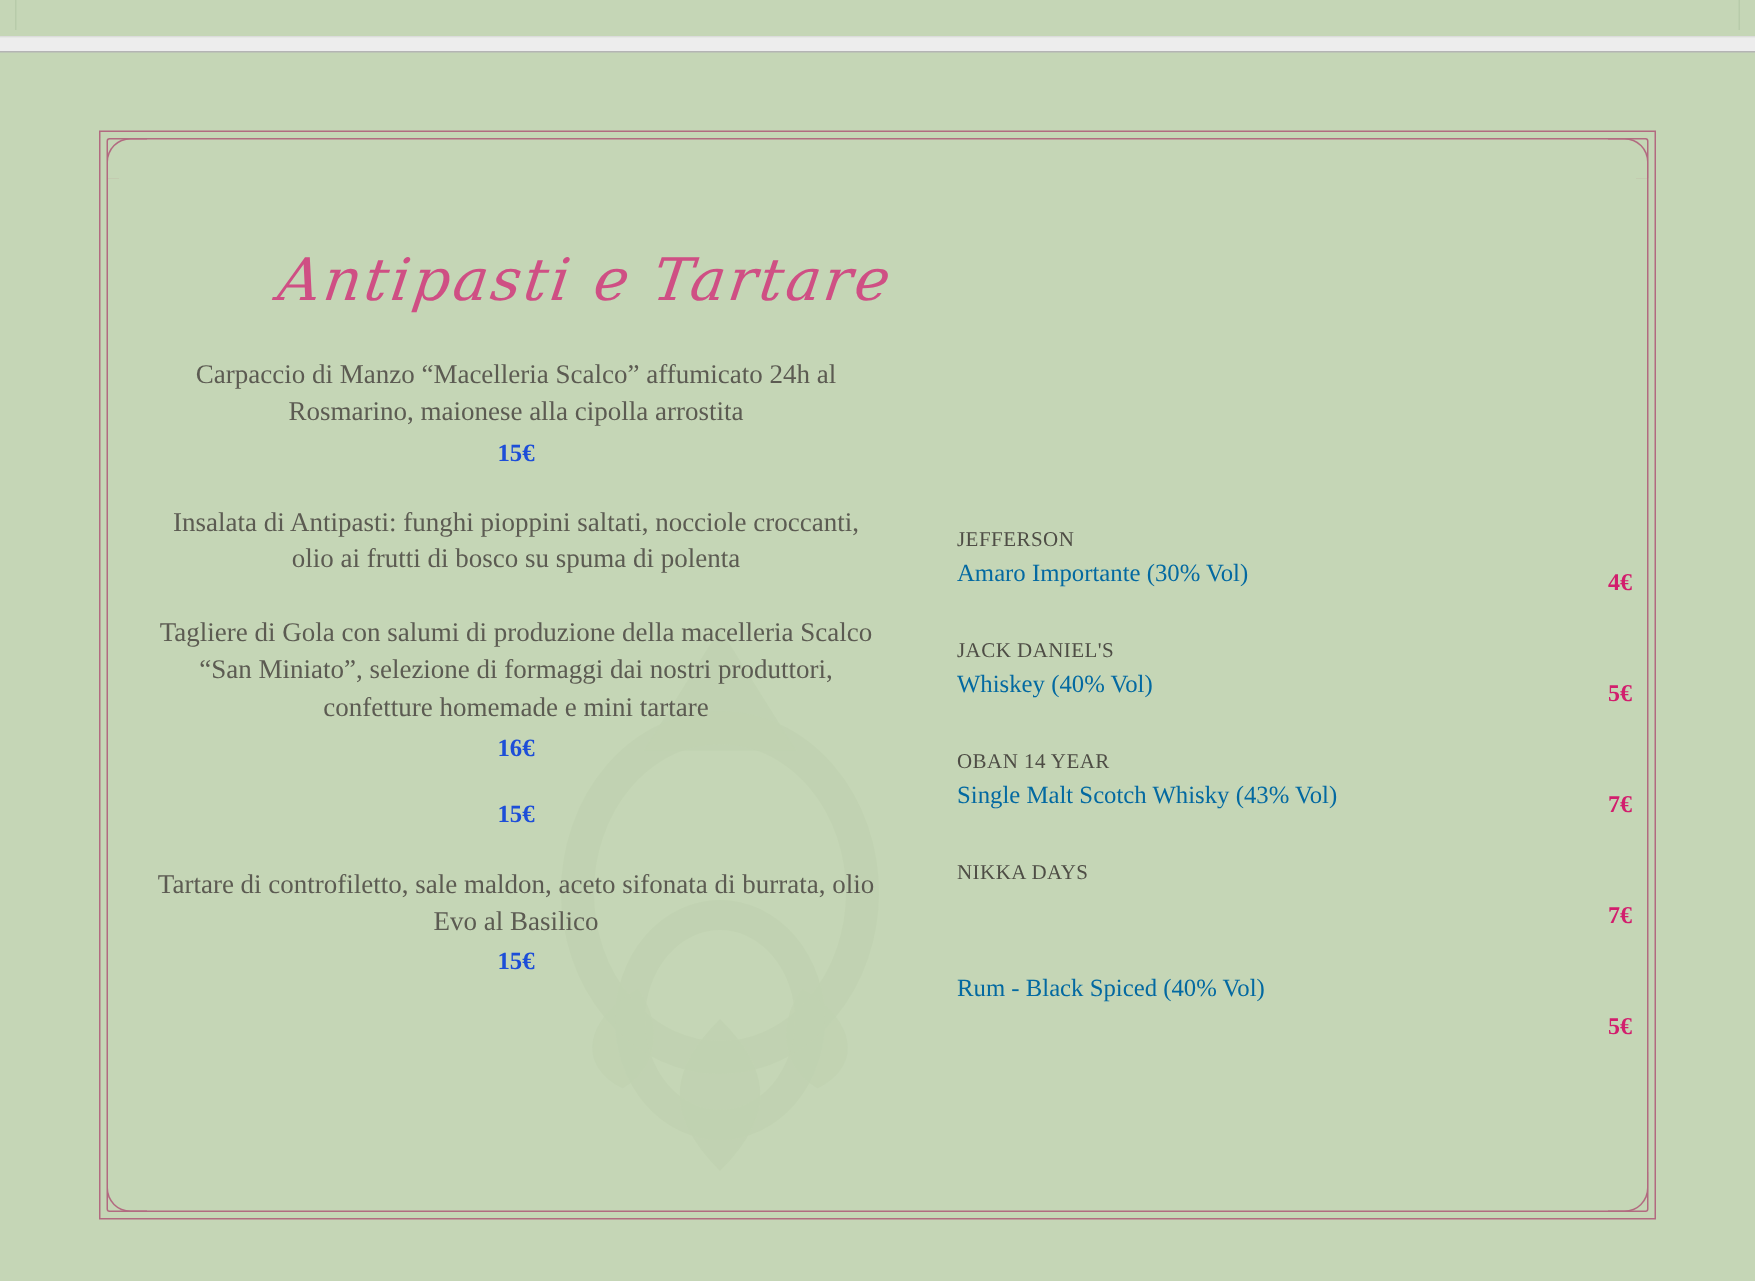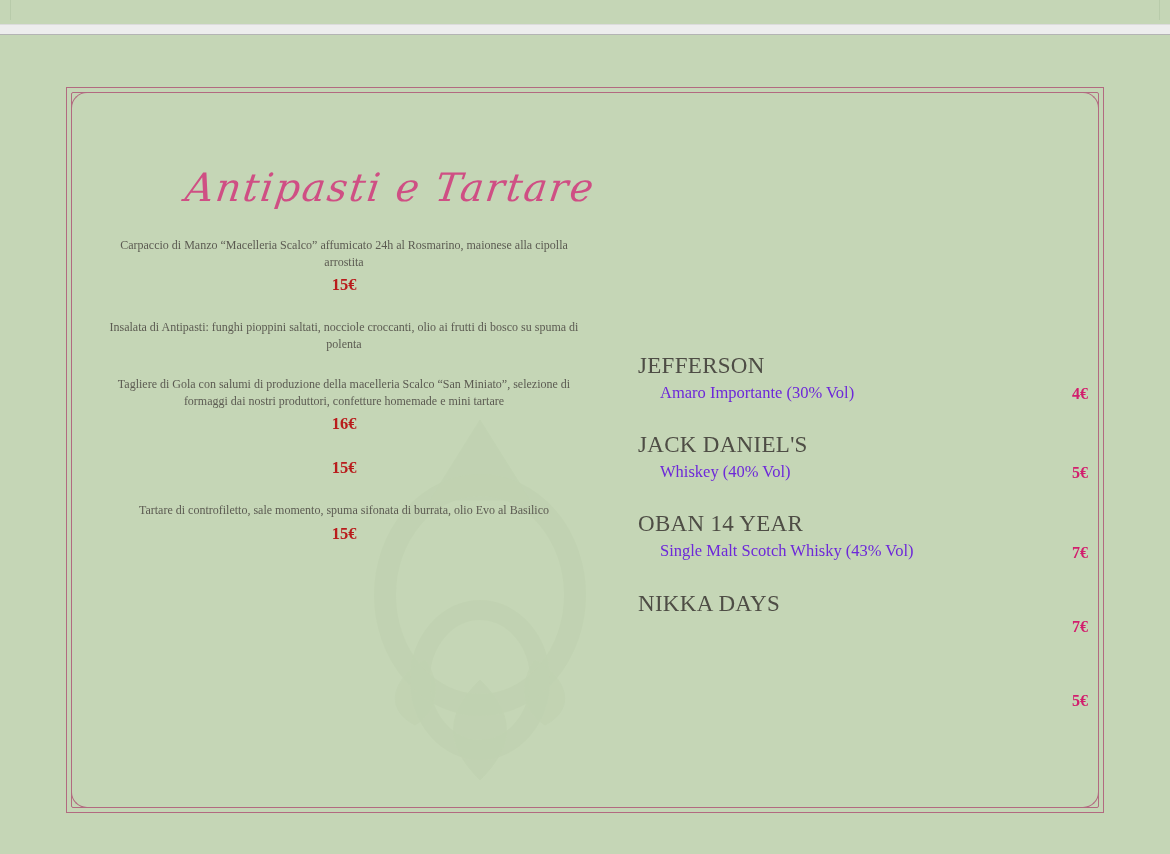--- a/index.html
+++ b/index.html
@@ -142,55 +142,54 @@
     left: 18px;
     top: 150px;
     width: 520px;
   }
   .dish {
     text-align: center;
     margin-bottom: 24px;
   }
   .dish-name {
     color: #5c5b52;
-    font-size: 12px;
+    font-size: 18px;
     line-height: 1.38;
     padding: 0 20px;
   }
   .dish-price {
-    color: #b91c1c;
+    color: #1d4ed8;
     font-weight: bold;
     font-size: 16.5px;
     margin-top: 5px;
   }
 
   
   .spirit-list {
     position: absolute;
     left: 32px;
     top: 265px;
     width: 450px;
   }
   .spirit {
     position: relative;
     margin-bottom: 28px;
     min-height: 46px;
   }
   .spirit-name {
     color: #4e4d45;
-    font-size: 23px;
+    font-size: 14px;
     letter-spacing: 0.3px;
     line-height: 1.25;
   }
   .spirit-desc {
-    color: #6d28d9;
+    color: #0369a1;
     font-size: 16.5px;
     line-height: 1.3;
     margin-top: 1px;
-    margin-left: 22px;
   }
   .spirit-price {
     position: absolute;
     right: 0;
     bottom: 0;
     color: #d21e6d;
     font-weight: bold;
     font-size: 16px;
   }
 </style>
@@ -243,21 +242,21 @@
         <div class="dish">
           <div class="dish-name">Tagliere di Gola con salumi di produzione della macelleria Scalco “San Miniato”, selezione di formaggi dai nostri produttori, confetture homemade e mini tartare</div>
           <div class="dish-price">16€</div>
         </div>
 
         <div class="dish">
           <div class="dish-price">15€</div>
         </div>
 
         <div class="dish">
-          <div class="dish-name">Tartare di controfiletto, sale momento, spuma sifonata di burrata, olio Evo al Basilico</div>
+          <div class="dish-name">Tartare di controfiletto, sale maldon, aceto sifonata di burrata, olio Evo al Basilico</div>
           <div class="dish-price">15€</div>
         </div>
 
       </div>
     </div>
 
     <div class="col-right">
 
       <div class="spirit-list">
 
@@ -278,20 +277,21 @@
           <div class="spirit-desc">Single Malt Scotch Whisky (43% Vol)</div>
           <div class="spirit-price">7€</div>
         </div>
 
         <div class="spirit">
           <div class="spirit-name">NIKKA DAYS</div>
           <div class="spirit-price">7€</div>
         </div>
 
         <div class="spirit">
+          <div class="spirit-desc">Rum - Black Spiced (40% Vol)</div>
           <div class="spirit-price">5€</div>
         </div>
 
       </div>
     </div>
 
   </div>
 </div>
 
 </body></html>

